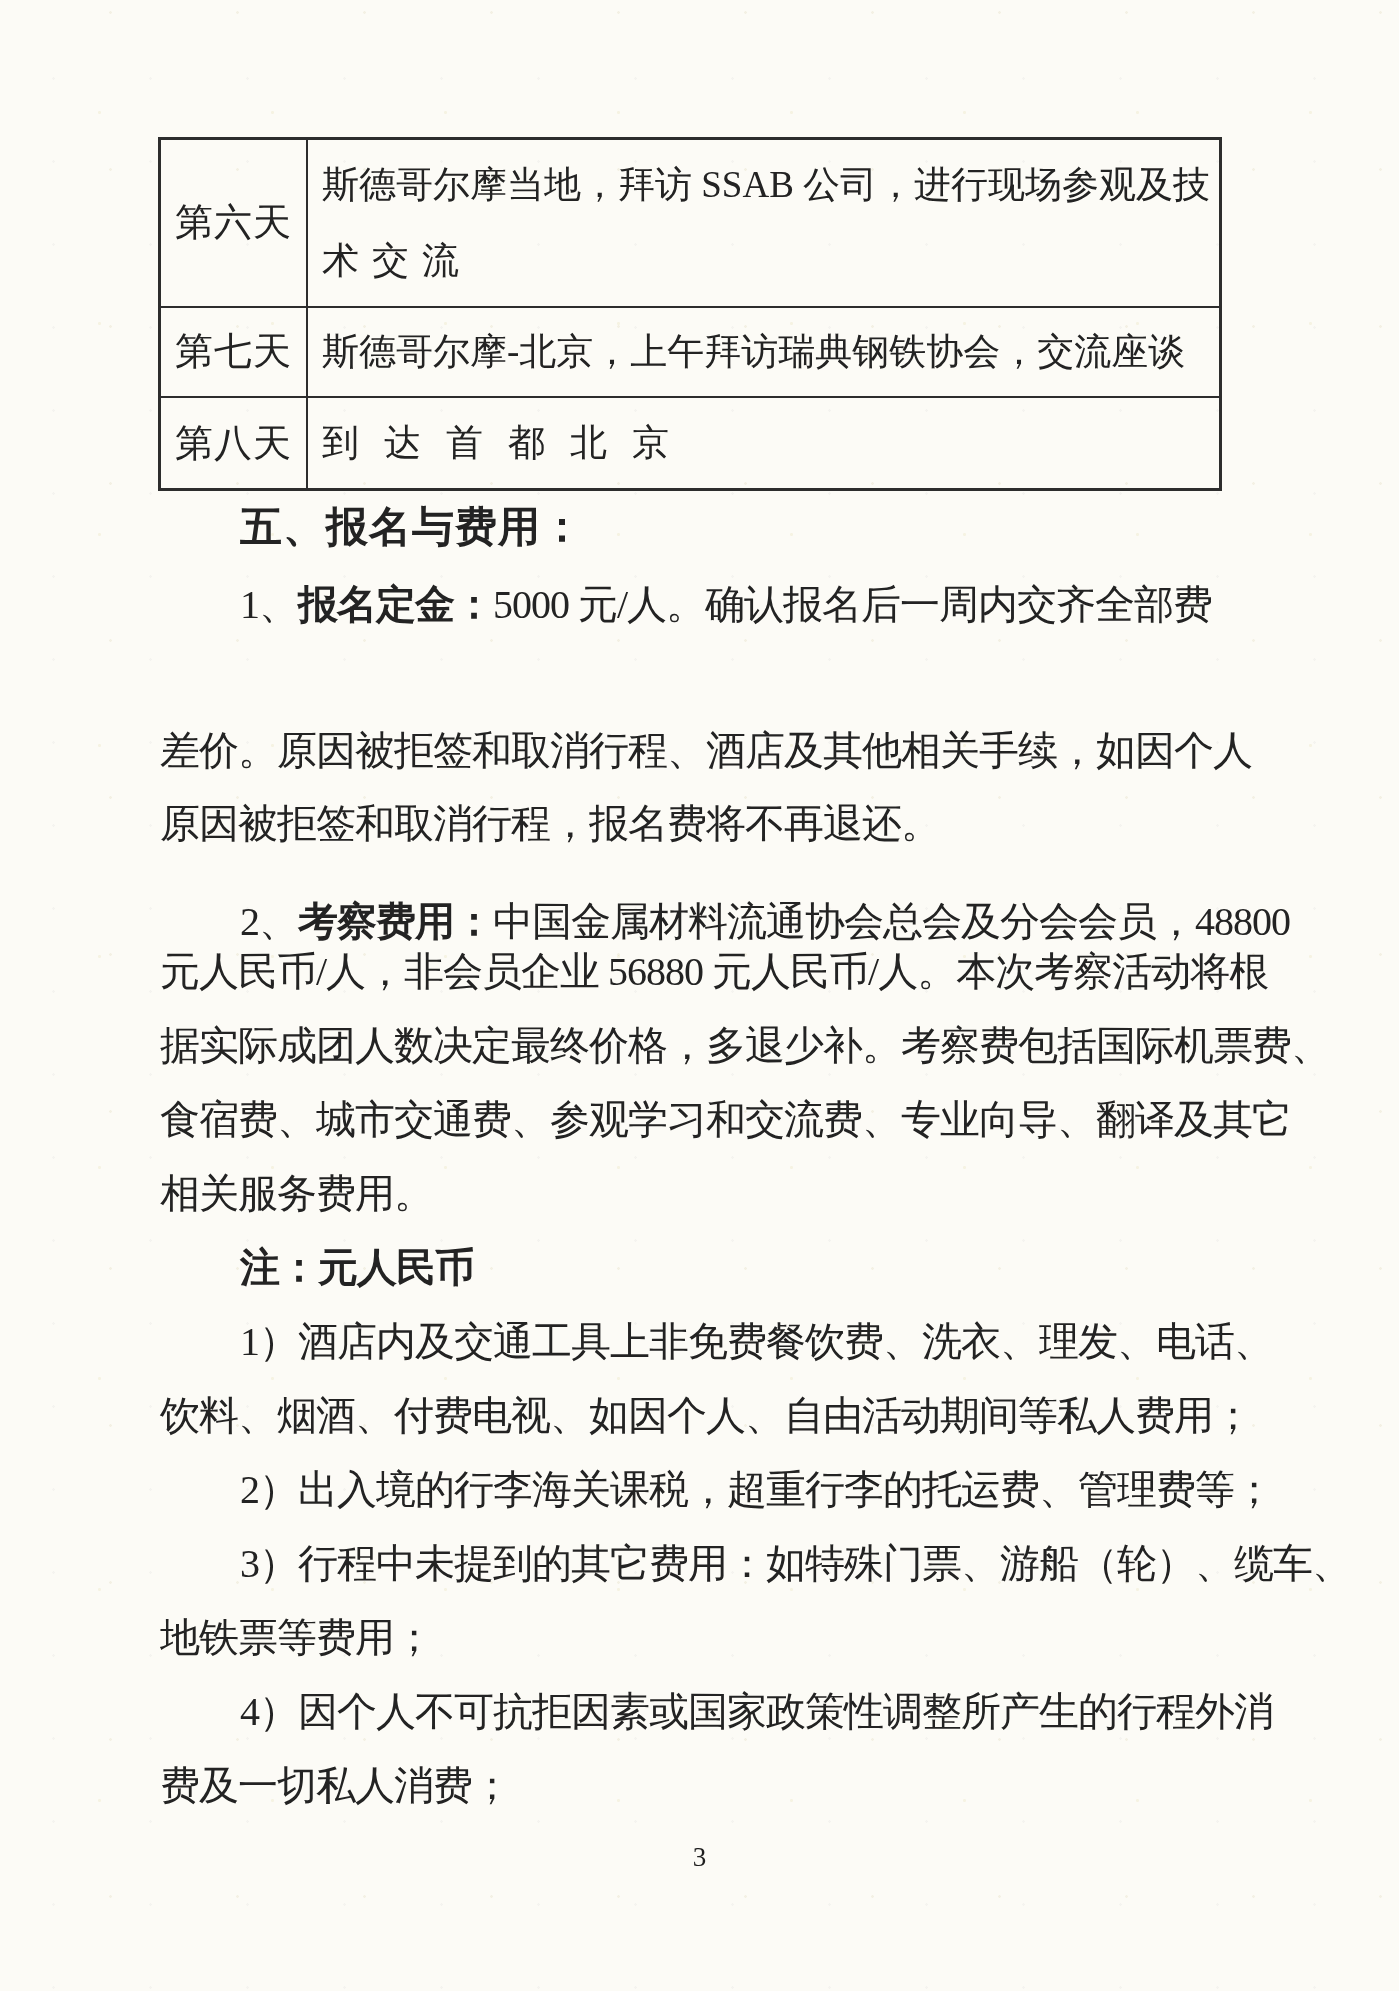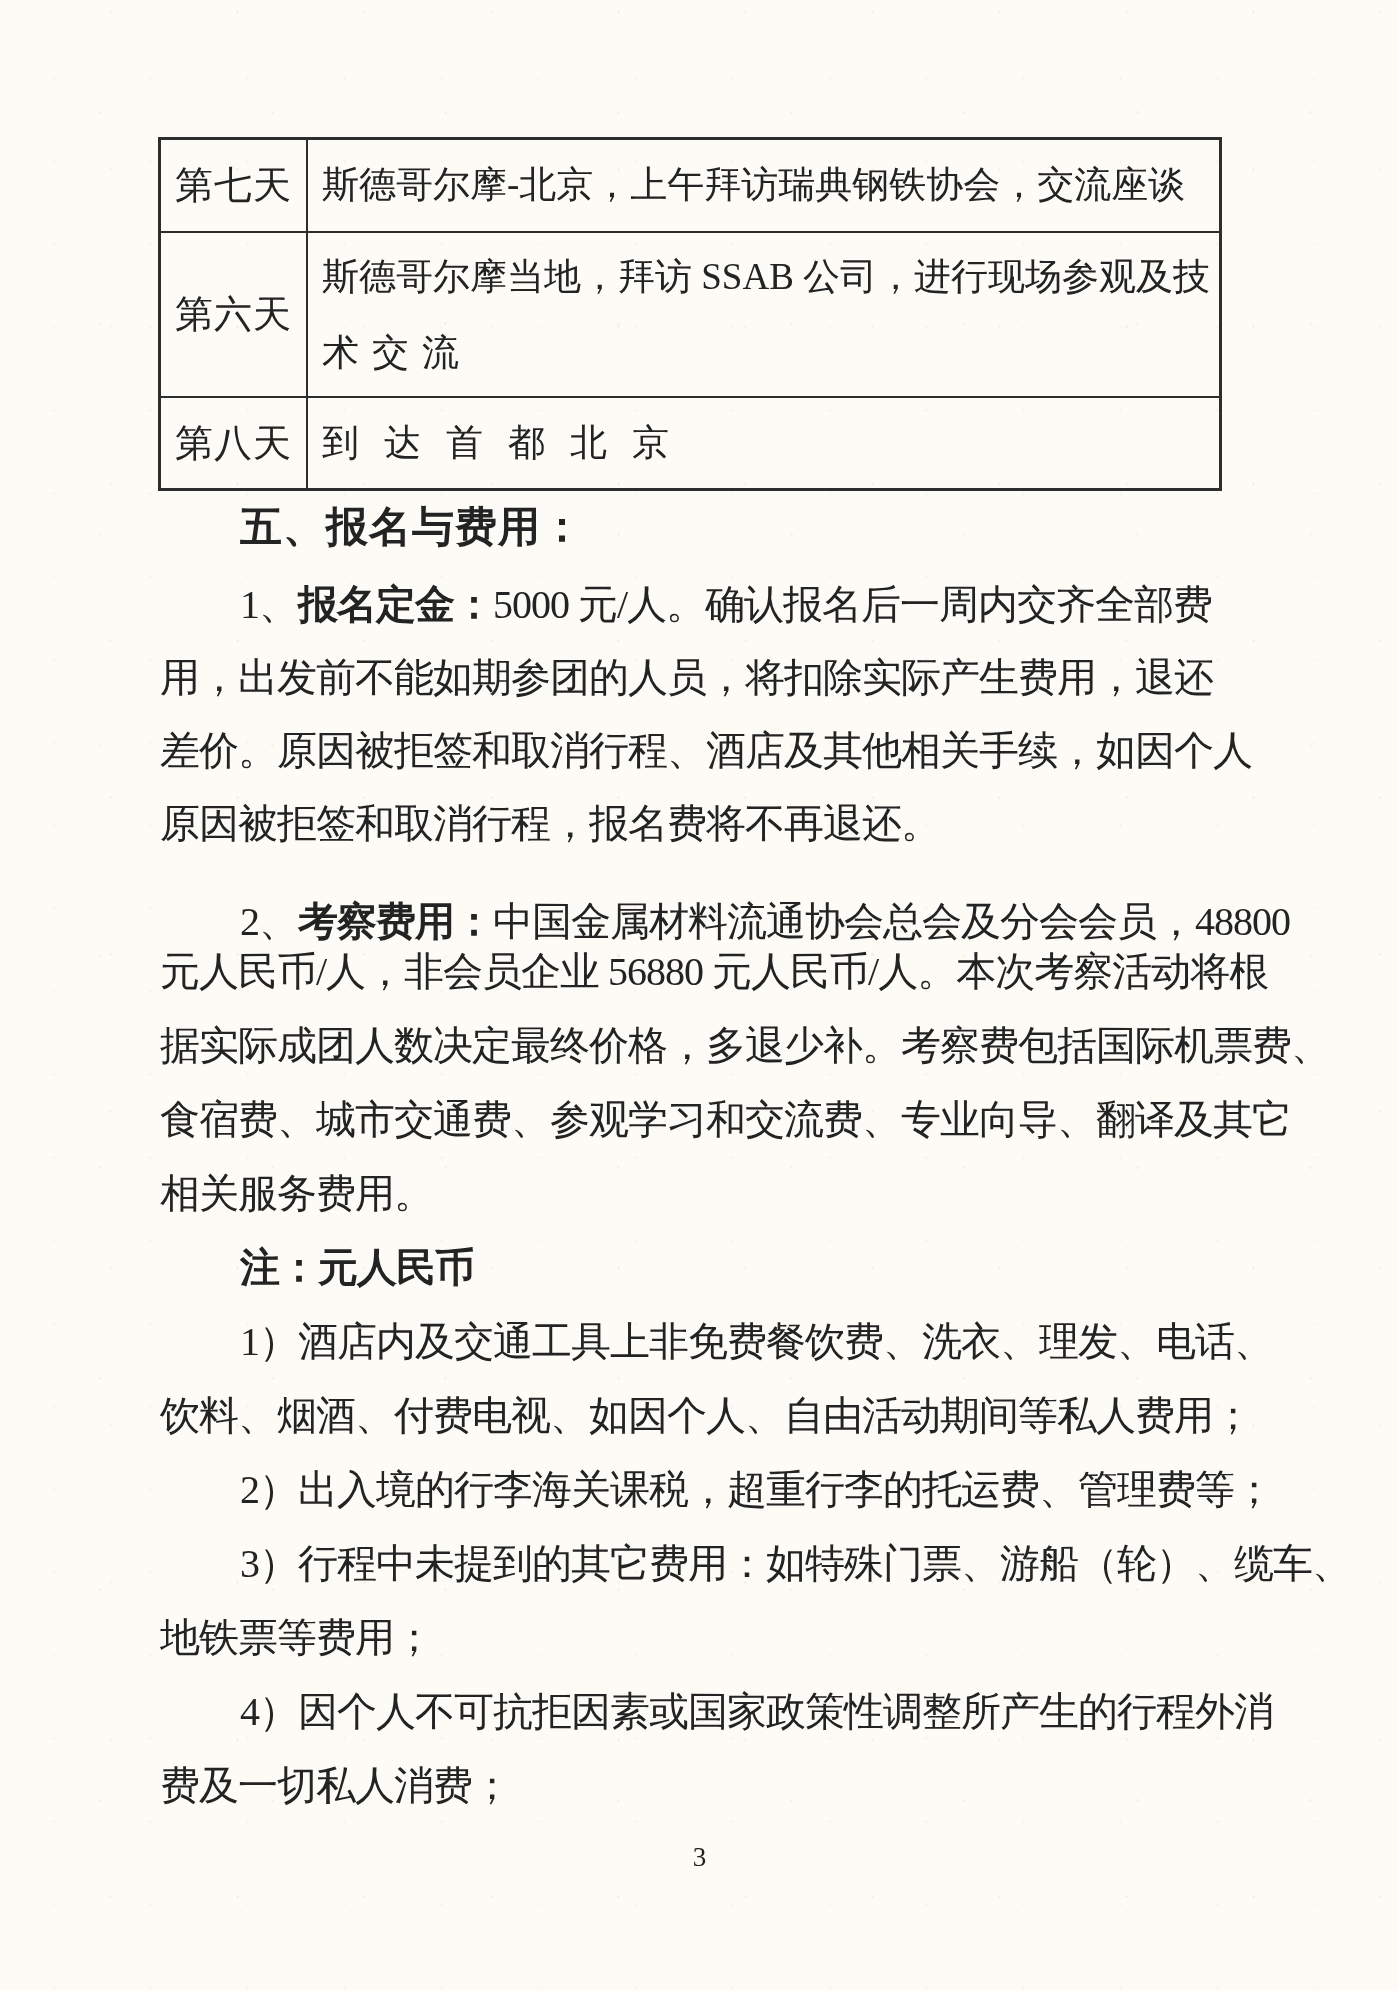--- a/index.html
+++ b/index.html
@@ -66,51 +66,50 @@
     position:absolute; top:1842px; left:0; width:100%;
     text-align:center; font-size:27px; color:#1f1f1f;
   }
 </style>
 </head>
 <body>
 
 <div class="page">
 
   <div class="itable">
-    <div class="irow irow-2">
-      <div class="dcell">
-        <span>第七天</span>
-      </div>
-      <div class="acell">
-        <div class="cline">斯德哥尔摩-北京，上午拜访瑞典钢铁协会，交流座谈</div>
-      </div>
-    </div>
     <div class="irow irow-1">
       <div class="dcell">
         <span>第六天</span>
       </div>
       <div class="acell">
         <div class="cline">斯德哥尔摩当地，拜访 SSAB 公司，进行现场参观及技</div>
         <div class="cline" style="letter-spacing:13px;">术交流</div>
+      </div>
+    </div>
+    <div class="irow irow-2">
+      <div class="dcell">
+        <span>第七天</span>
+      </div>
+      <div class="acell">
+        <div class="cline">斯德哥尔摩-北京，上午拜访瑞典钢铁协会，交流座谈</div>
       </div>
     </div>
     <div class="irow irow-3">
       <div class="dcell">
         <span>第八天</span>
       </div>
       <div class="acell">
         <div class="cline" style="letter-spacing:25px;">到达首都北京</div>
       </div>
     </div>
   </div>
 
   <div class="heading">五、报名与费用：</div>
 
   <div class="bl ind" style="top:583px"><span>1、</span><span class="b">报名定金：</span><span>5000 元/人。确认报名后一周内交齐全部费</span></div>
-  <div class="bl" style="top:656px"><span>用，出发前不能如期参团的人员，将扣除实际产生费用，退还</span></div>
   <div class="bl" style="top:729px"><span>差价。原因被拒签和取消行程、酒店及其他相关手续，如因个人</span></div>
   <div class="bl" style="top:802px"><span>原因被拒签和取消行程，报名费将不再退还。</span></div>
   <div class="bl ind" style="top:900px"><span>2、</span><span class="b">考察费用：</span><span>中国金属材料流通协会总会及分会会员，48800</span></div>
   <div class="bl" style="top:950px"><span>元人民币/人，非会员企业 56880 元人民币/人。本次考察活动将根</span></div>
   <div class="bl" style="top:1024px"><span>据实际成团人数决定最终价格，多退少补。考察费包括国际机票费、</span></div>
   <div class="bl" style="top:1098px"><span>食宿费、城市交通费、参观学习和交流费、专业向导、翻译及其它</span></div>
   <div class="bl" style="top:1172px"><span>相关服务费用。</span></div>
   <div class="bl ind" style="top:1246px"><span class="b">注：元人民币</span></div>
   <div class="bl ind" style="top:1320px"><span>1）酒店内及交通工具上非免费餐饮费、洗衣、理发、电话、</span></div>
   <div class="bl" style="top:1394px"><span>饮料、烟酒、付费电视、如因个人、自由活动期间等私人费用；</span></div>

